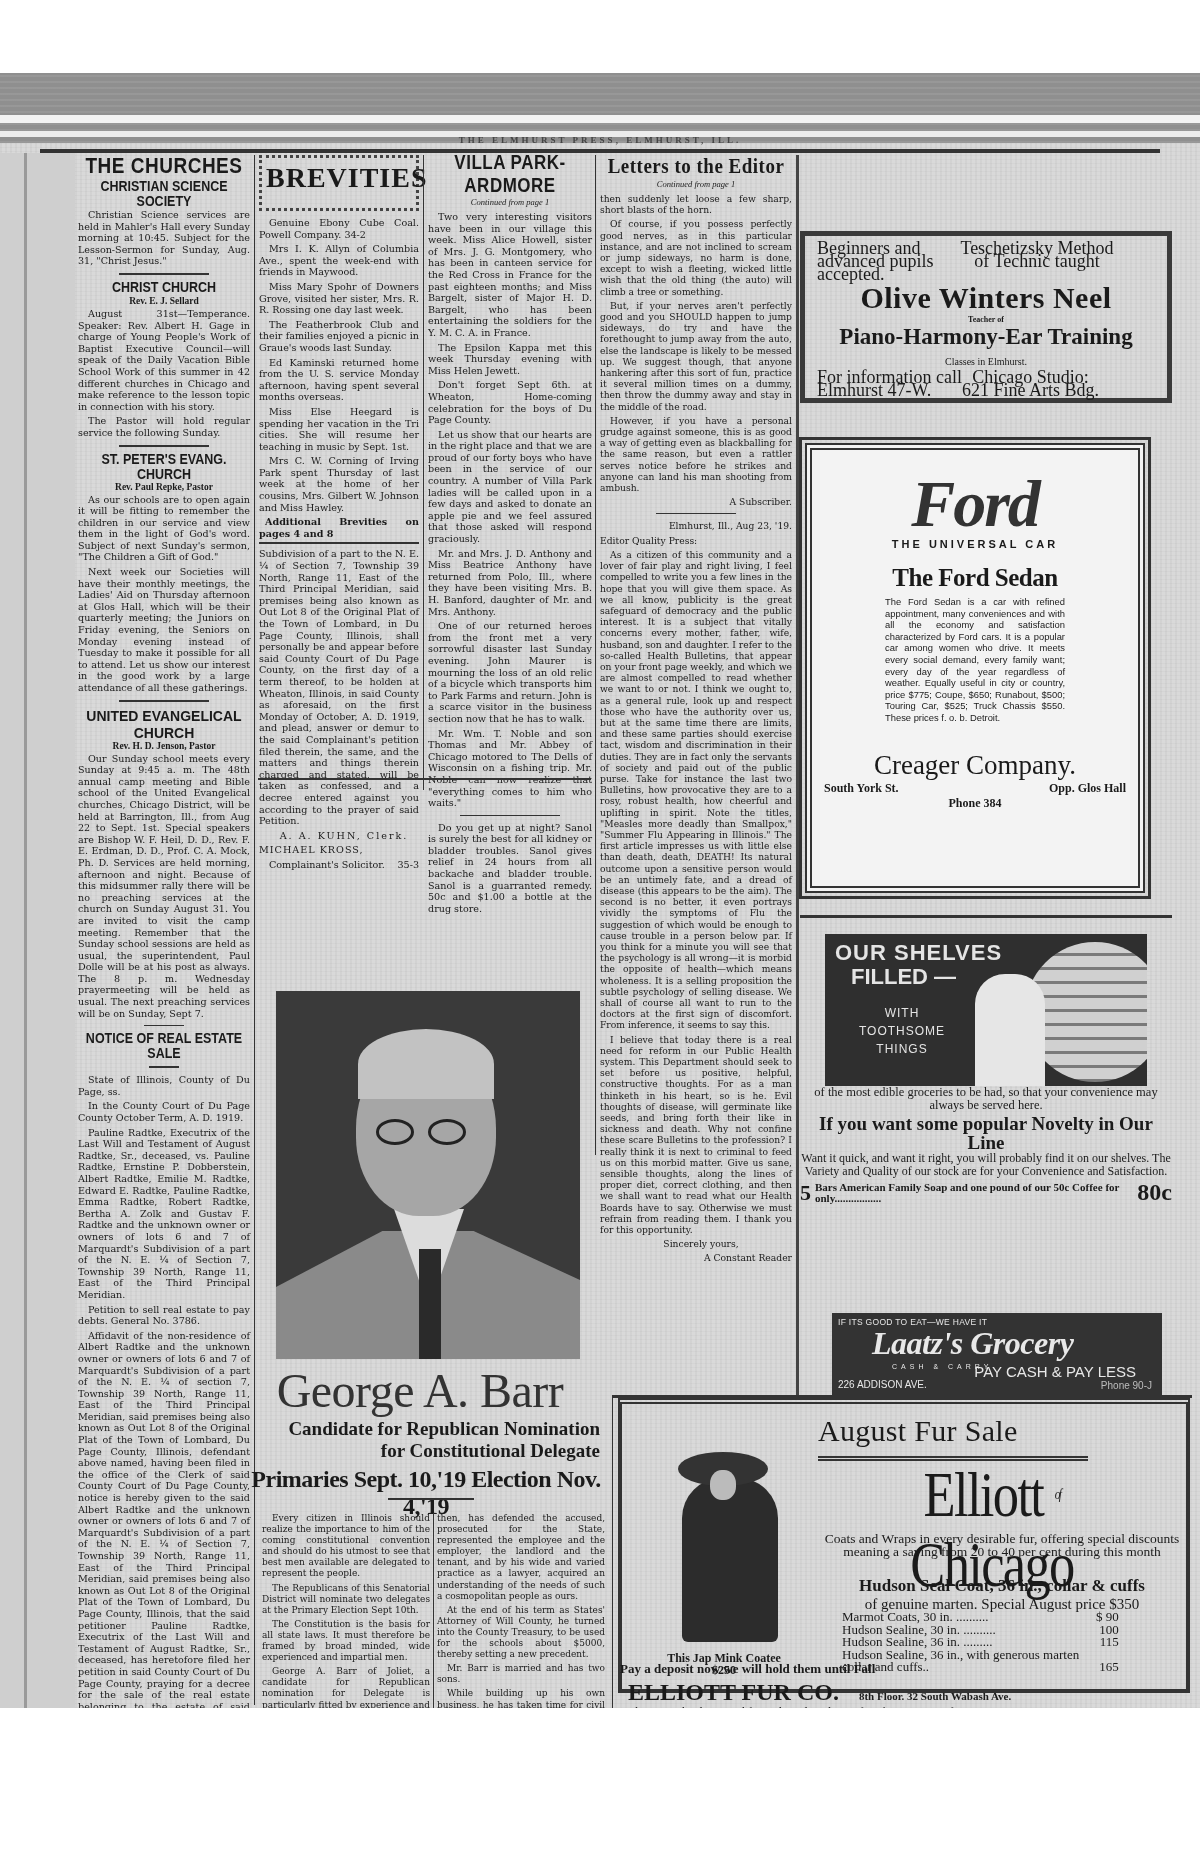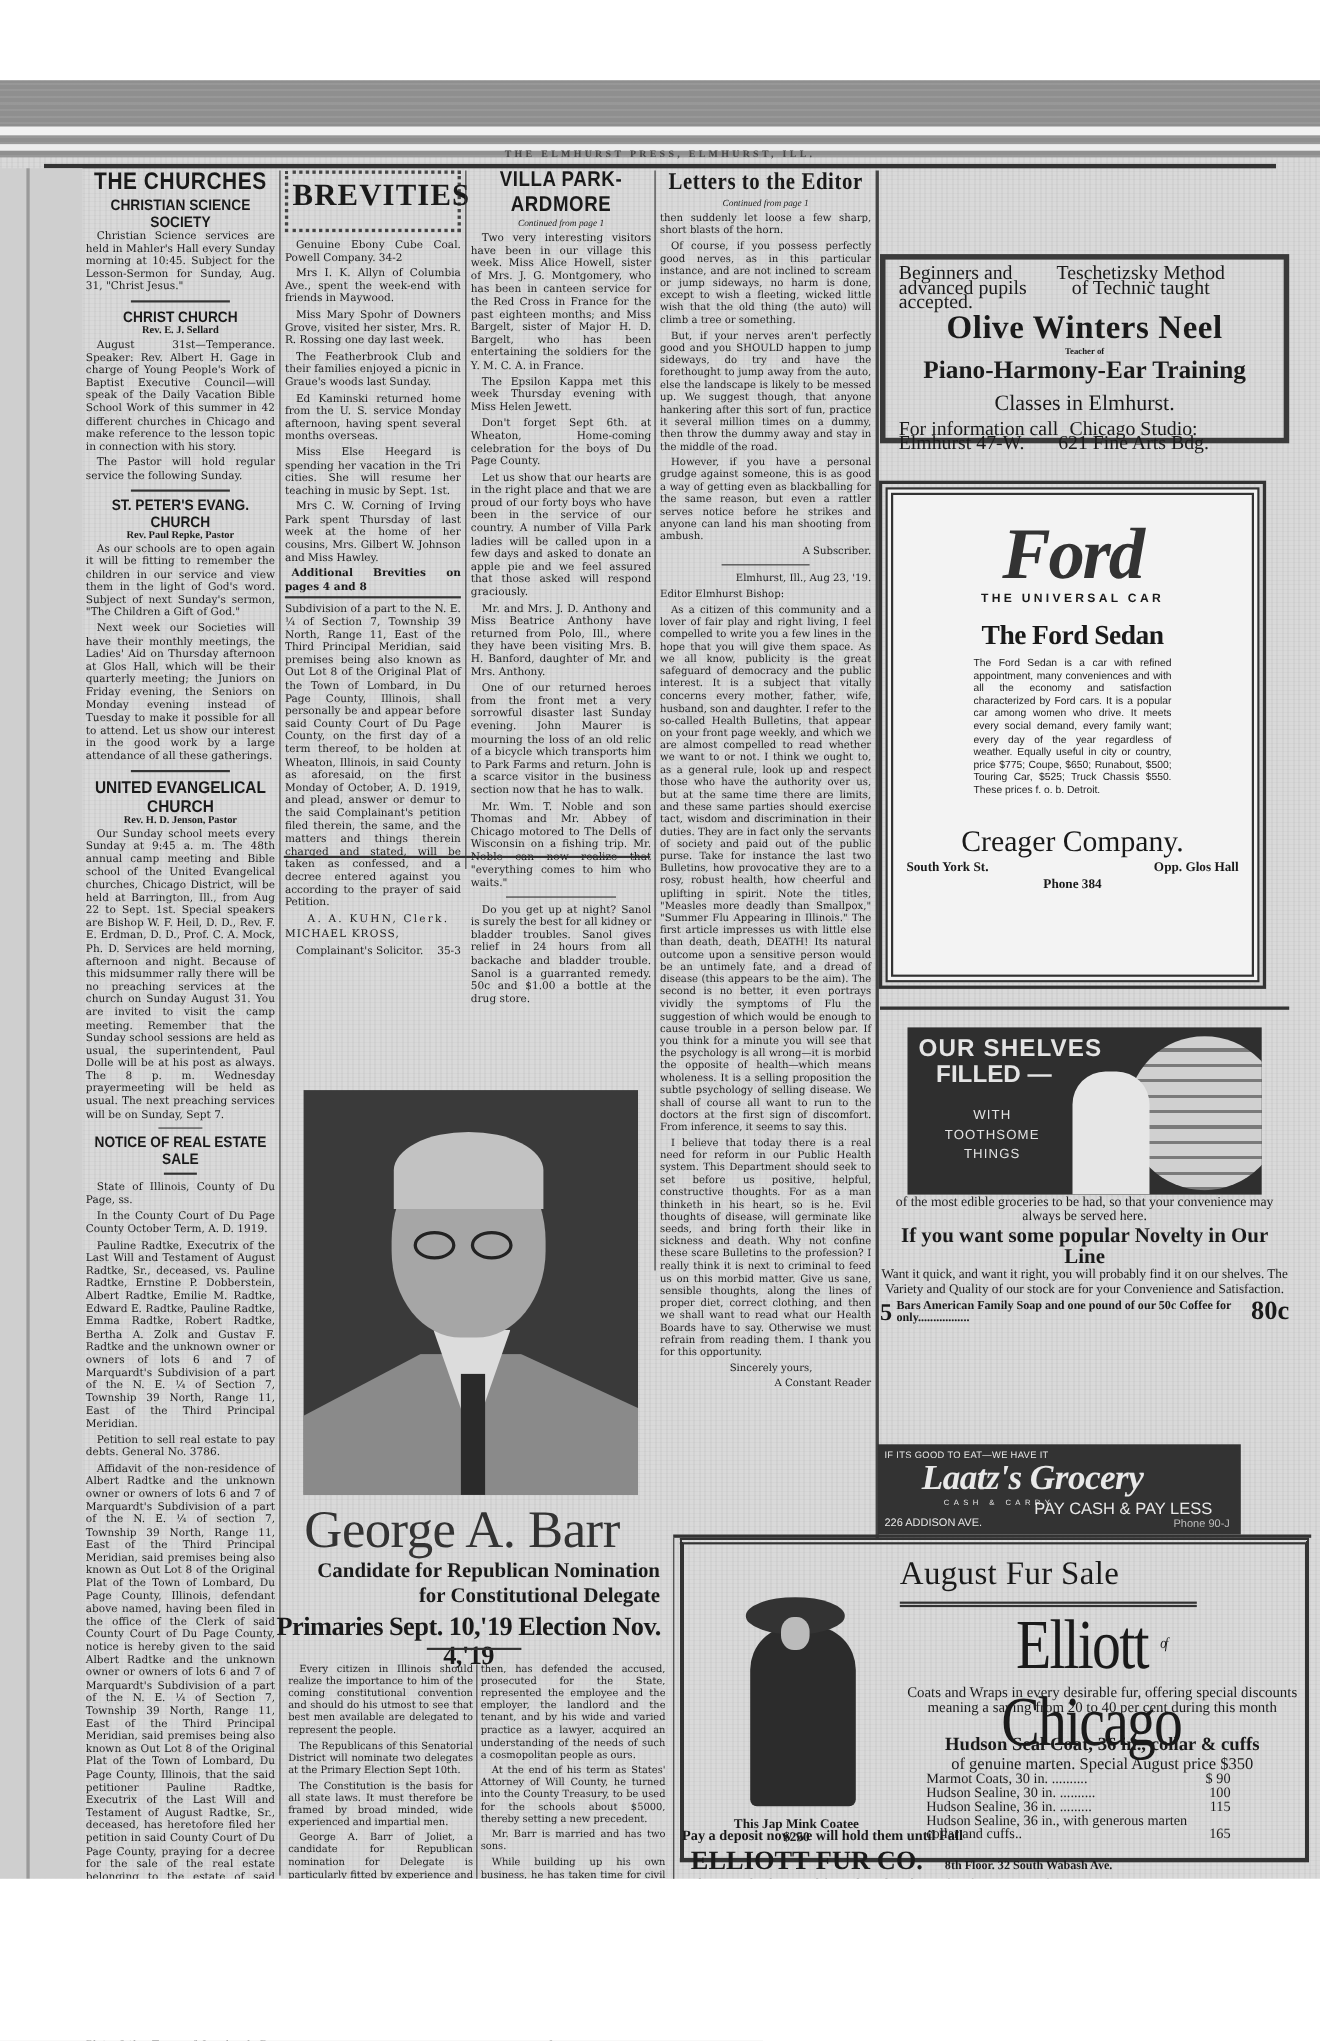--- a/index.html
+++ b/index.html
@@ -35,21 +35,21 @@
   .photo .tie{position:absolute;left:143px;top:258px;width:22px;height:110px;background:#2a2a2a}
   .barr-name{position:absolute;left:250px;top:1290px;width:340px;text-align:center;font:48px "Liberation Serif",serif;color:#333;letter-spacing:-0.5px}
   .barr-sub{position:absolute;left:250px;top:1345px;width:350px;text-align:right;font:bold 19px "Liberation Serif",serif;line-height:22px}
   .barr-dates{position:absolute;left:248px;top:1393px;width:356px;text-align:center;font:bold 24px "Liberation Serif",serif;letter-spacing:-0.5px}
   .ad{position:absolute}
   .neel{left:800px;top:158px;width:372px;height:172px;border:5px solid #3a3a3a;padding:6px 12px;font-family:"Liberation Serif",serif;text-align:center}
   .neel .row{display:flex;justify-content:flex-start;font-size:18px;line-height:13px;text-align:left}
   .neel .big{font:bold 30px "Liberation Serif",serif;margin-top:0;letter-spacing:0.5px}
   .neel .teach{font:bold 8px "Liberation Serif",serif}
   .neel .inst{font:bold 23px "Liberation Serif",serif}
-  .neel .cls{font-size:20px;margin:6px 0 4px}
+  .neel .cls{font-size:10px;margin:6px 0 4px}
   .ford{left:805px;top:370px;width:340px;height:450px;border:7px double #333;outline:3px solid #333;outline-offset:3px;background:#f3f3f3;text-align:center;padding:20px 12px}
   .ford .logo{font:italic bold 66px "Liberation Serif",serif;color:#333;letter-spacing:-2px;line-height:68px}
   .ford .tag{font:bold 11px "Liberation Sans",sans-serif;letter-spacing:3px;margin-bottom:14px}
   .ford .model{font:bold 25px "Liberation Serif",serif;letter-spacing:-0.5px}
   .ford .body{font-size:9.4px;line-height:11.6px;text-align:justify;width:180px;margin:4px auto 0;font-family:"Liberation Sans",sans-serif}
   .ford .dealer{font:27px "Liberation Serif",serif;margin-top:26px}
   .ford .addr{display:flex;justify-content:space-between;font:bold 12px "Liberation Serif",serif}
   .ford .phone{font:bold 12px "Liberation Serif",serif}
   .grocery{left:800px;top:855px;width:372px;height:360px;font-family:"Liberation Serif",serif;text-align:center}
   .grocery .banner{width:322px;height:152px;background:#2f2f2f;margin:6px auto 0;position:relative;overflow:hidden;color:#e4e4e4}
@@ -59,21 +59,21 @@
   .grocery .banner .circle{position:absolute;left:200px;top:8px;width:140px;height:140px;border-radius:50%;background:#bdbdbd;
         background-image:repeating-linear-gradient(0deg,#7a7a7a 0 3px,#d0d0d0 3px 14px)}
   .grocery .banner .clerk{position:absolute;left:150px;top:40px;width:70px;height:112px;background:#e6e6e6;border-radius:30px 30px 0 0}
   .grocery .stock{font:bold 26px "Liberation Serif",serif;margin-top:6px;border-bottom:2px solid #333;display:inline-block;padding:0 4px}
   .grocery .small{font-size:12.5px;line-height:13px}
   .grocery .want{font:bold 19px "Liberation Serif",serif;line-height:19px;margin-top:2px}
   .grocery .body{font-size:12px;line-height:12.5px}
   .grocery .soap{display:flex;align-items:center;justify-content:space-between;font:bold 11px "Liberation Serif",serif;line-height:11px;text-align:left;margin-top:2px}
   .grocery .soap .n{font:bold 22px "Liberation Serif",serif}
   .grocery .soap .p{font:bold 24px "Liberation Serif",serif}
-  .laatz{left:798px;top:1240px;width:330px;height:82px;background:#333;color:#e8e8e8;font-family:"Liberation Sans",sans-serif}
+  .laatz{left:832px;top:1240px;width:330px;height:82px;background:#333;color:#e8e8e8;font-family:"Liberation Sans",sans-serif}
   .laatz .t{position:absolute;left:6px;top:4px;font-size:8.5px;letter-spacing:0.3px}
   .laatz .logo{position:absolute;left:40px;top:12px;font:italic bold 32px "Liberation Serif",serif;letter-spacing:-0.5px}
   .laatz .cc{position:absolute;left:60px;top:50px;font-size:7px;letter-spacing:4px}
   .laatz .pay{position:absolute;right:26px;top:50px;font-size:15px}
   .laatz .addr{position:absolute;left:6px;top:66px;font-size:10px}
   .laatz .ph{position:absolute;right:10px;top:67px;font-size:10px;color:#bdbdbd}
   .fur{left:618px;top:1325px;width:572px;height:295px;border:4px solid #333;border-top:6px double #333;font-family:"Liberation Serif",serif}
   .fur .lady{position:absolute;left:46px;top:48px;width:120px;height:190px}
   .fur .lady .hat{position:absolute;left:10px;top:0;width:90px;height:34px;border-radius:50%;background:#333}
   .fur .lady .coat{position:absolute;left:14px;top:26px;width:96px;height:164px;background:#2c2c2c;border-radius:40px 40px 6px 6px}
@@ -186,21 +186,21 @@
   <div class="col" style="left:600px;top:82px;width:192px;font-size:9.2px;line-height:11.2px">
     <h2 class="head" style="font-family:'Liberation Serif',serif;font-size:19px">Letters to the Editor</h2>
     <div class="cont">Continued from page 1</div>
     <p style="text-indent:0">then suddenly let loose a few sharp, short blasts of the horn.</p>
     <p>Of course, if you possess perfectly good nerves, as in this particular instance, and are not inclined to scream or jump sideways, no harm is done, except to wish a fleeting, wicked little wish that the old thing (the auto) will climb a tree or something.</p>
     <p>But, if your nerves aren't perfectly good and you SHOULD happen to jump sideways, do try and have the forethought to jump away from the auto, else the landscape is likely to be messed up. We suggest though, that anyone hankering after this sort of fun, practice it several million times on a dummy, then throw the dummy away and stay in the middle of the road.</p>
     <p>However, if you have a personal grudge against someone, this is as good a way of getting even as blackballing for the same reason, but even a rattler serves notice before he strikes and anyone can land his man shooting from ambush.</p>
     <p style="text-align:right">A Subscriber.</p>
     <div class="short-rule" style="width:80px;height:1px"></div>
     <p style="text-align:right">Elmhurst, Ill., Aug 23, '19.</p>
-    <p style="text-indent:0">Editor Elmhurst Bishop:</p>
+    <p style="text-indent:0">Editor Quality Press:</p>
     <p>As a citizen of this community and a lover of fair play and right living, I feel compelled to write you a few lines in the hope that you will give them space. As we all know, publicity is the great safeguard of democracy and the public interest. It is a subject that vitally concerns every mother, father, wife, husband, son and daughter. I refer to the so-called Health Bulletins, that appear on your front page weekly, and which we are almost compelled to read whether we want to or not. I think we ought to, as a general rule, look up and respect those who have the authority over us, but at the same time there are limits, and these same parties should exercise tact, wisdom and discrimination in their duties. They are in fact only the servants of society and paid out of the public purse. Take for instance the last two Bulletins, how provocative they are to a rosy, robust health, how cheerful and uplifting in spirit. Note the titles, "Measles more deadly than Smallpox," "Summer Flu Appearing in Illinois." The first article impresses us with little else than death, death, DEATH! Its natural outcome upon a sensitive person would be an untimely fate, and a dread of disease (this appears to be the aim). The second is no better, it even portrays vividly the symptoms of Flu the suggestion of which would be enough to cause trouble in a person below par. If you think for a minute you will see that the psychology is all wrong—it is morbid the opposite of health—which means wholeness. It is a selling proposition the subtle psychology of selling disease. We shall of course all want to run to the doctors at the first sign of discomfort. From inference, it seems to say this.</p>
     <p>I believe that today there is a real need for reform in our Public Health system. This Department should seek to set before us positive, helpful, constructive thoughts. For as a man thinketh in his heart, so is he. Evil thoughts of disease, will germinate like seeds, and bring forth their like in sickness and death. Why not confine these scare Bulletins to the profession? I really think it is next to criminal to feed us on this morbid matter. Give us sane, sensible thoughts, along the lines of proper diet, correct clothing, and then we shall want to read what our Health Boards have to say. Otherwise we must refrain from reading them. I thank you for this opportunity.</p>
     <p style="text-align:center">Sincerely yours,</p>
     <p style="text-align:right">A Constant Reader</p>
   </div>
   <div class="vrule" style="left:796px;top:82px;height:1245px;width:3px;background:#444"></div>
 
   <div class="photo">
     <div class="coat"></div>
       <div class="collar"></div>

